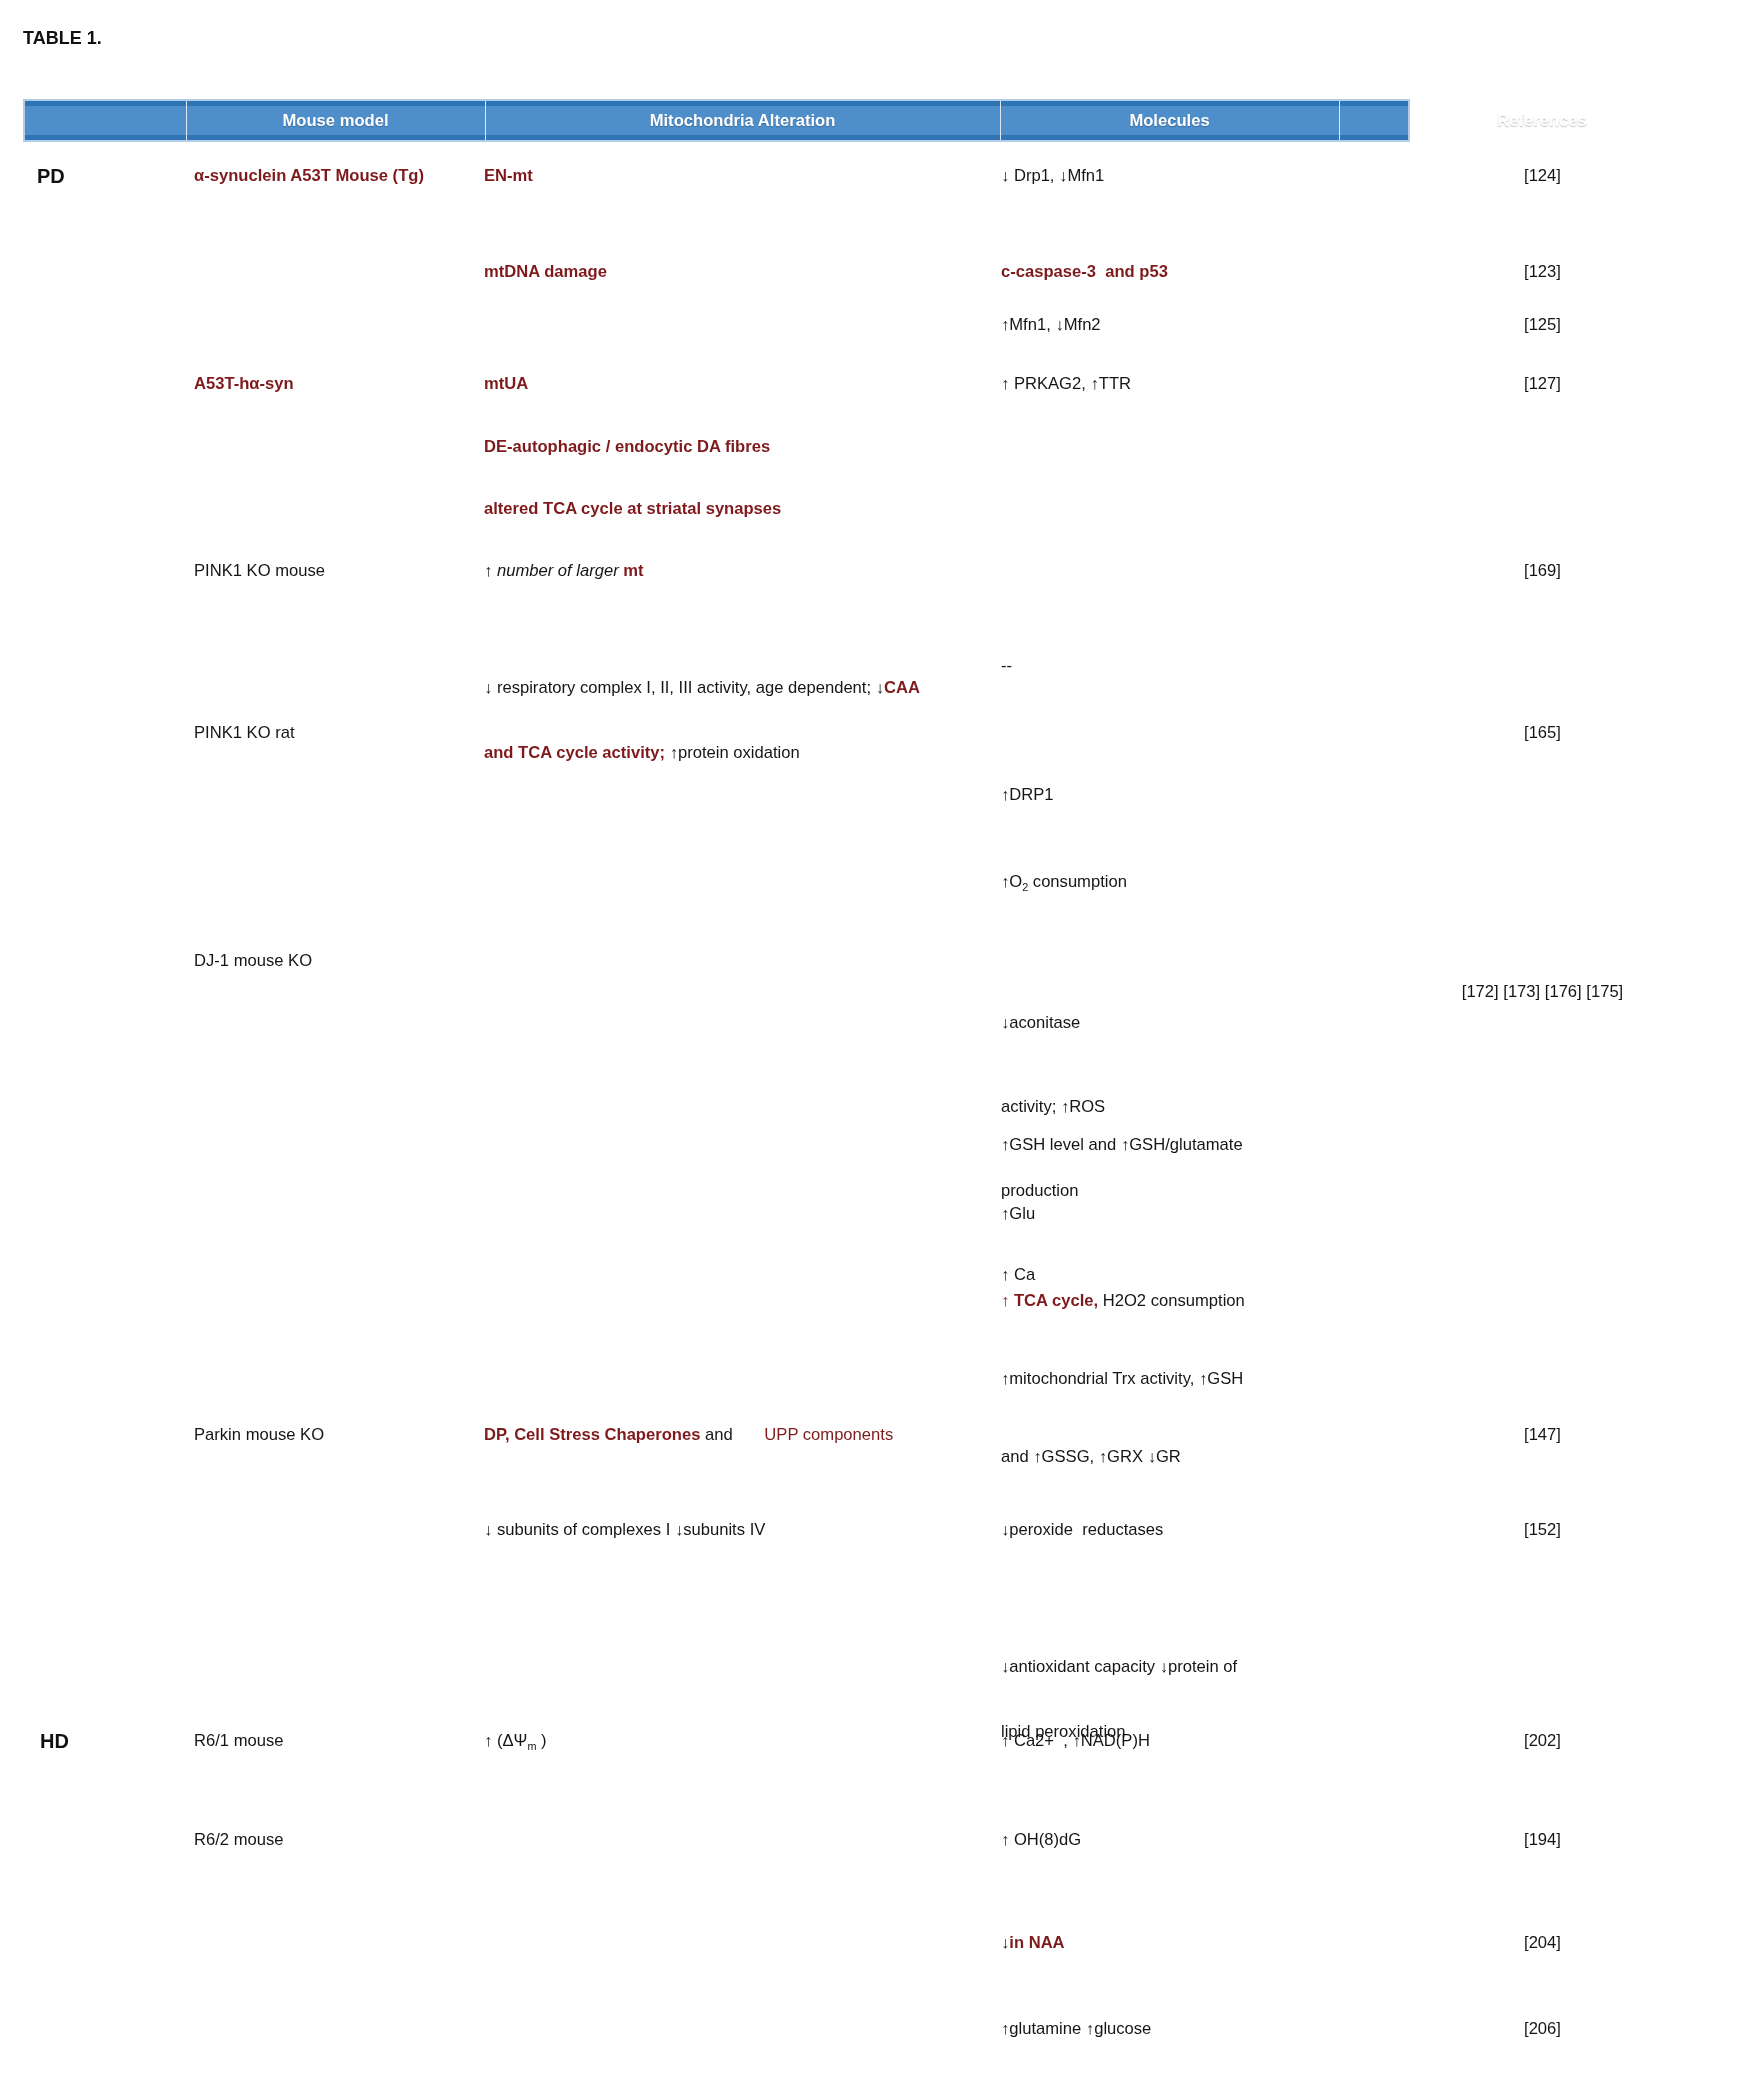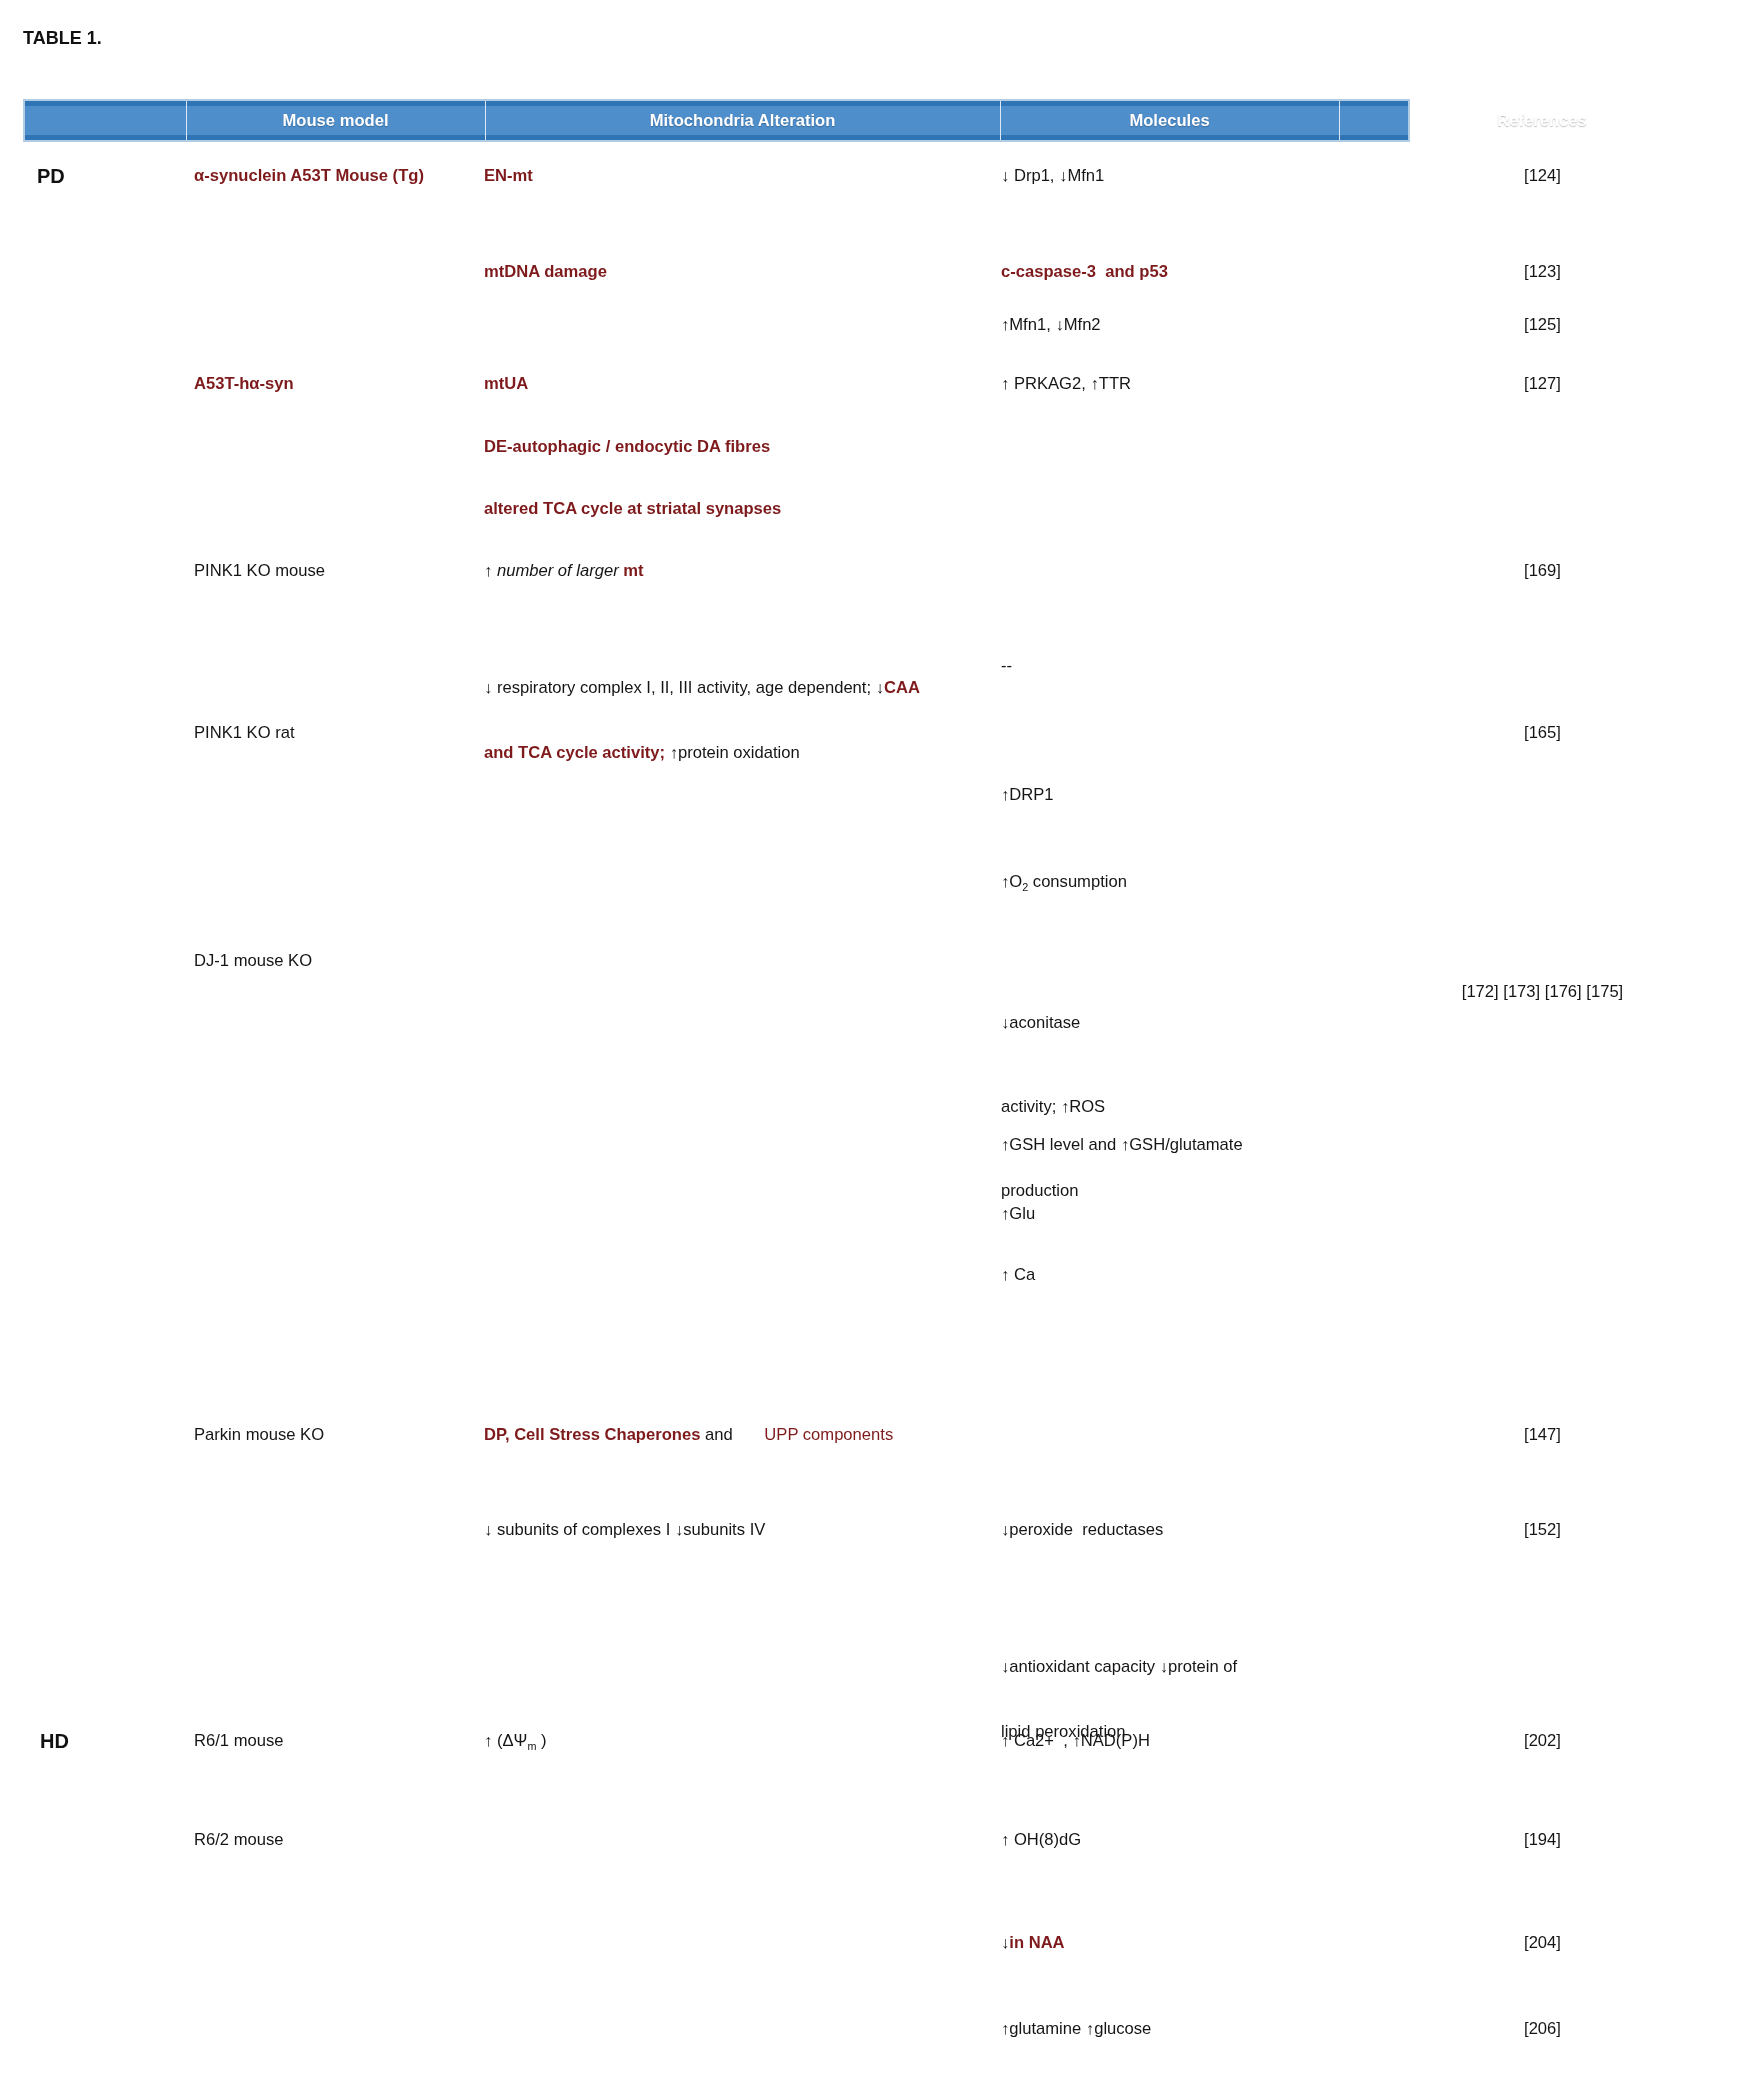--- a/index.html
+++ b/index.html
@@ -139,20 +139,25 @@
     <div class="line">production</div>
     <div class="line">↑ Ca</div>
   </div>
   <div class="ref" style="top:981px">[172] [173] [176] [175]</div>
 
   <div class="blk" style="left:1001px;top:1087px;line-height:23px">
     <div class="line">↑GSH level and ↑GSH/glutamate</div>
     <div class="line">↑Glu</div>
   </div>
 
+  <div class="blk" style="left:1001px;top:1236px;line-height:26px">
+    <div class="line"><span class="rb">↑ TCA cycle,</span><span> H2O2 consumption</span></div>
+    <div class="line">↑mitochondrial Trx activity, ↑GSH</div>
+    <div class="line">and ↑GSSG, ↑GRX ↓GR</div>
+  </div>
 
   <div class="blk" style="left:194px;top:1424px">Parkin mouse KO</div>
   <div class="blk" style="left:484px;top:1424px"><span class="rb">DP, Cell Stress Chaperones</span><span> and </span><span class="r">UPP components</span></div>
   <div class="ref" style="top:1424px">[147]</div>
 
   <div class="blk" style="left:484px;top:1519px">↓ subunits of complexes I ↓subunits IV</div>
   <div class="blk" style="left:1001px;top:1519px">↓peroxide  reductases</div>
   <div class="ref" style="top:1519px">[152]</div>
 
   <div class="blk" style="left:1001px;top:1613px;line-height:21.6px">

